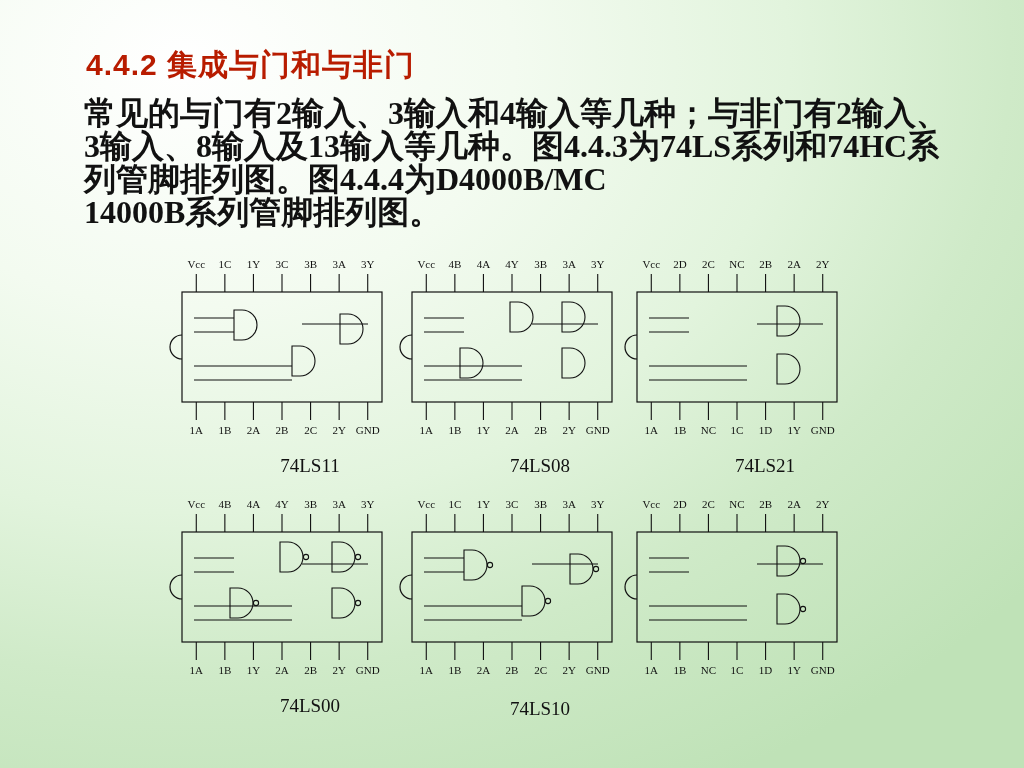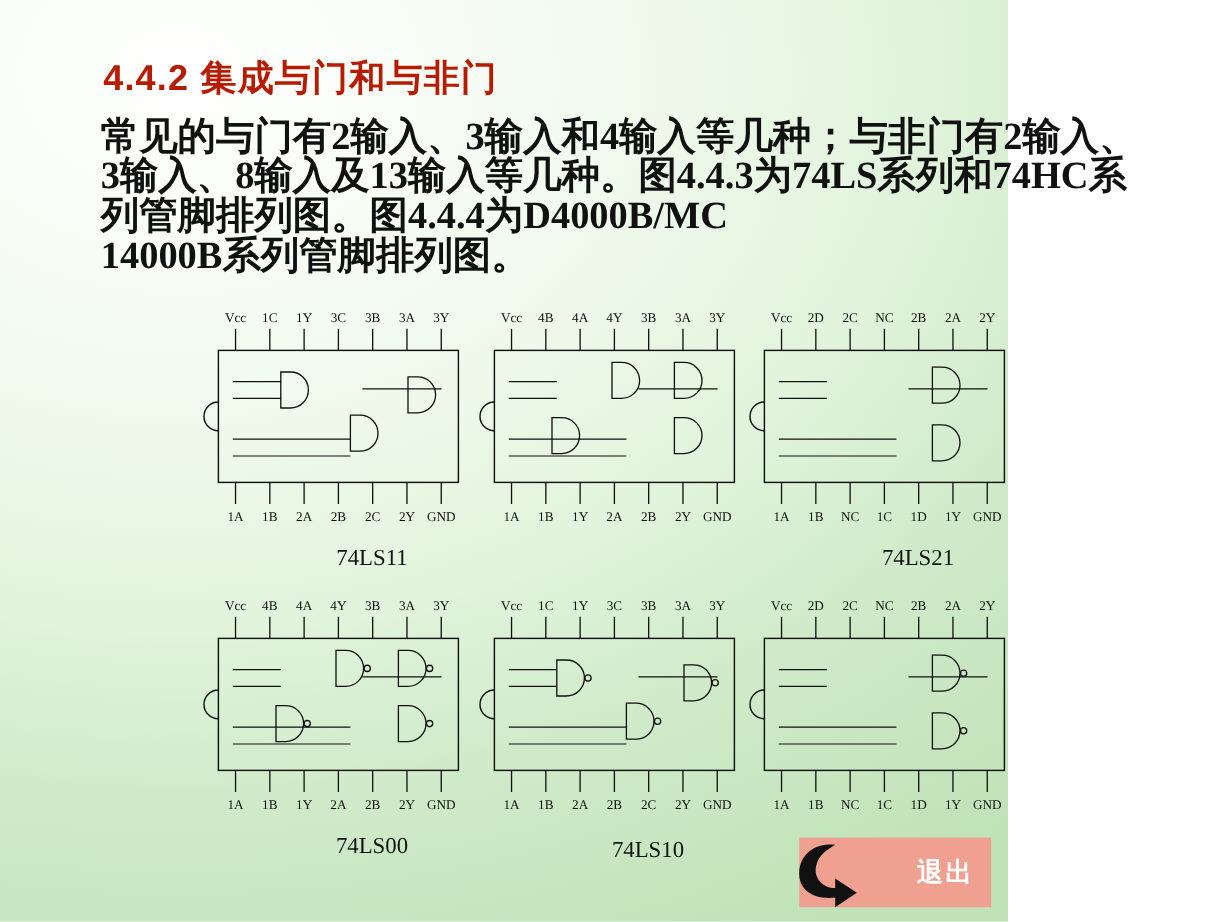--- a/index.html
+++ b/index.html
@@ -8,21 +8,21 @@
   }
   body {
     width: 1024px;
     height: 768px;
     overflow: hidden;
     font-family: "Liberation Serif", serif;
     background: #ffffff;
   }
   #slide {
     position: relative;
-    width: 840px;
+    width: 1024px;
     height: 768px;
     background:
       radial-gradient(ellipse 1100px 820px at 18% 8%, #ffffff 0%, #f3fbf0 30%, #e2f4dd 55%, #cfeac8 75%, #bfe2b7 100%);
     box-sizing: border-box;
   }
   #title {
     position: absolute;
     left: 86px;
     top: 45px;
     font-family: "Liberation Sans", sans-serif;
@@ -205,20 +205,21 @@
           <g transform="translate(172,62) scale(1,1)">
             <path d="M0,0 L8,0 A15,15 0 0 1 8,30 L0,30 Z" fill="none" stroke="#111" stroke-width="1.1"></path>
           </g>
           <line x1="34" y1="78" x2="74" y2="78" stroke="#111" stroke-width="1"></line>
           <line x1="34" y1="92" x2="74" y2="92" stroke="#111" stroke-width="1"></line>
           <line x1="34" y1="126" x2="132" y2="126" stroke="#111" stroke-width="1"></line>
           <line x1="34" y1="140" x2="132" y2="140" stroke="#111" stroke-width="1"></line>
           <line x1="142" y1="84" x2="208" y2="84" stroke="#111" stroke-width="1"></line>
         </svg>
       </div>
+    <div class="chip-caption" style="left:390px; top:215px;">74LS08</div>
 
     <div class="chip" id="chip-2" style="left:615px; top:0px;">
         <svg width="300" height="230" viewBox="0 0 300 230">
           <rect x="22" y="52" width="200" height="110" fill="none" stroke="#111" stroke-width="1.2"></rect>
           <path d="M22,95 A12,12 0 0 0 22,119" fill="none" stroke="#111" stroke-width="1.2"></path>
           <line x1="36.285714285714285" y1="52" x2="36.285714285714285" y2="34" stroke="#111" stroke-width="1.1"></line>
           <line x1="36.285714285714285" y1="162" x2="36.285714285714285" y2="180" stroke="#111" stroke-width="1.1"></line>
           <text x="36.285714285714285" y="28" text-anchor="middle" font-family="Liberation Serif, serif" font-size="11" fill="#111">Vcc</text>
           <text x="36.285714285714285" y="194" text-anchor="middle" font-family="Liberation Serif, serif" font-size="11" fill="#111">1A</text>
           <line x1="64.85714285714286" y1="52" x2="64.85714285714286" y2="34" stroke="#111" stroke-width="1.1"></line>
@@ -413,21 +414,14 @@
           <line x1="34" y1="78" x2="74" y2="78" stroke="#111" stroke-width="1"></line>
           <line x1="34" y1="92" x2="74" y2="92" stroke="#111" stroke-width="1"></line>
           <line x1="34" y1="126" x2="132" y2="126" stroke="#111" stroke-width="1"></line>
           <line x1="34" y1="140" x2="132" y2="140" stroke="#111" stroke-width="1"></line>
           <line x1="142" y1="84" x2="208" y2="84" stroke="#111" stroke-width="1"></line>
         </svg>
       </div>
 
   </div>
 
-  <div class="exit-btn">
-    <svg class="exit-icon" viewBox="0 0 66 62">
-      <path d="M6 30 C6 12, 22 4, 36 6 C30 10, 22 14, 20 24 C18 34, 26 42, 36 42 L36 34 L54 46 L36 58 L36 50 C18 52, 6 44, 6 30 Z" fill="#111111"></path>
-      <path d="M30 18 C34 16, 40 18, 42 22 C44 26, 42 30, 38 30 C34 30, 30 26, 30 18 Z" fill="#f0a090"></path>
-    </svg>
-    <span class="exit-label">退出</span>
-  </div>
 
 </div>
 
 </body></html>

